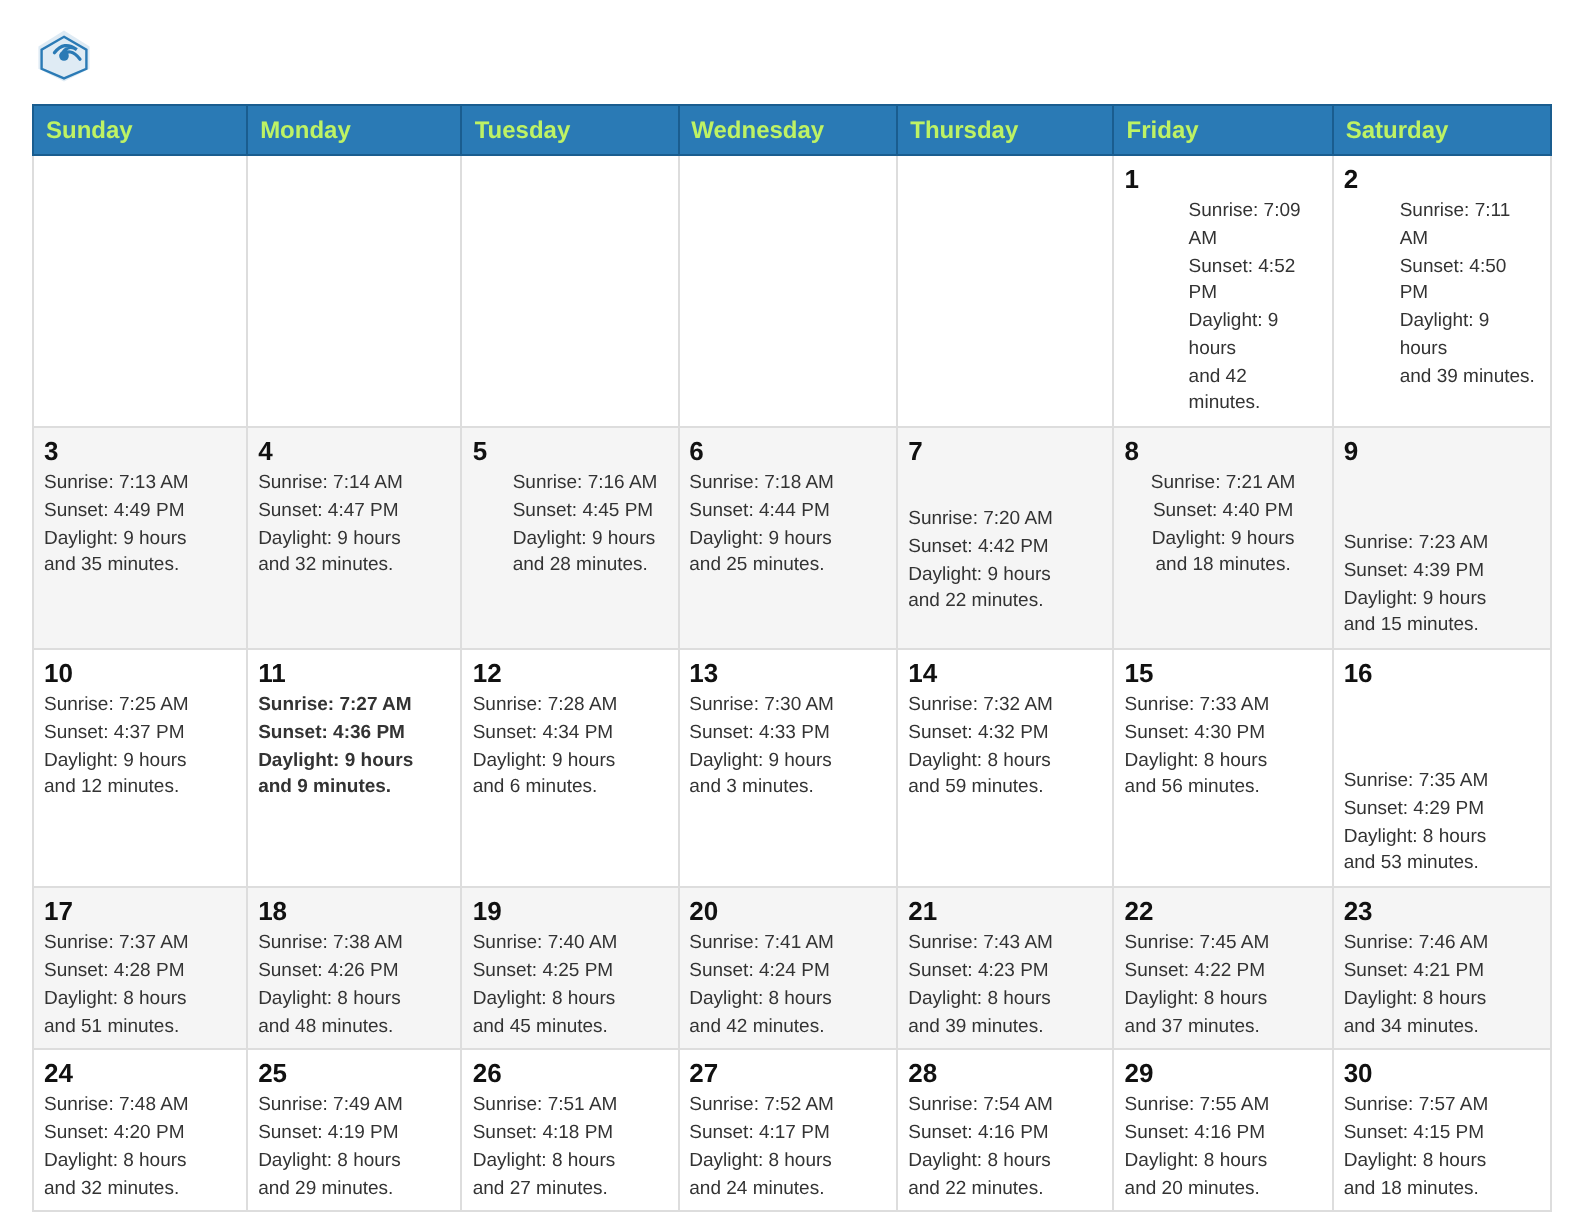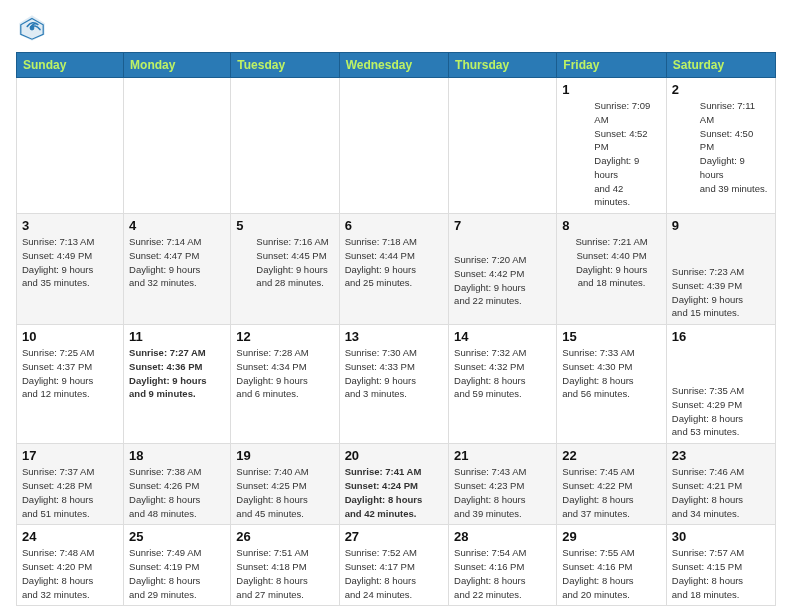--- a/index.html
+++ b/index.html
@@ -268,21 +268,21 @@
           </td>
           <td>
             <span class="day-num">19</span>
             <div class="day-info" style="white-space: pre-line;">Sunrise: 7:40 AM
 Sunset: 4:25 PM
 Daylight: 8 hours
 and 45 minutes.</div>
           </td>
           <td>
             <span class="day-num">20</span>
-            <div class="day-info" style="white-space: pre-line; font-weight: bold;">Sunrise: 7:41 AM
+            <div class="day-info" style="white-space: pre-line;">Sunrise: 7:41 AM
 Sunset: 4:24 PM
 Daylight: 8 hours
 and 42 minutes.</div>
           </td>
           <td>
             <span class="day-num">21</span>
             <div class="day-info" style="white-space: pre-line;">Sunrise: 7:43 AM
 Sunset: 4:23 PM
 Daylight: 8 hours
 and 39 minutes.</div>

